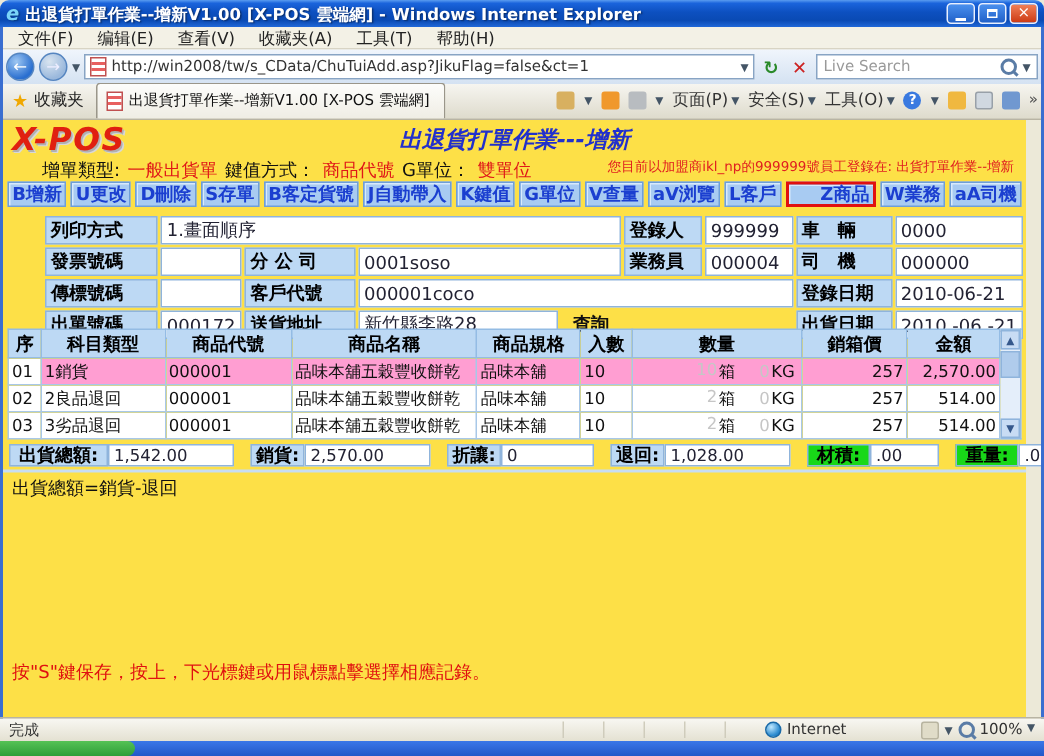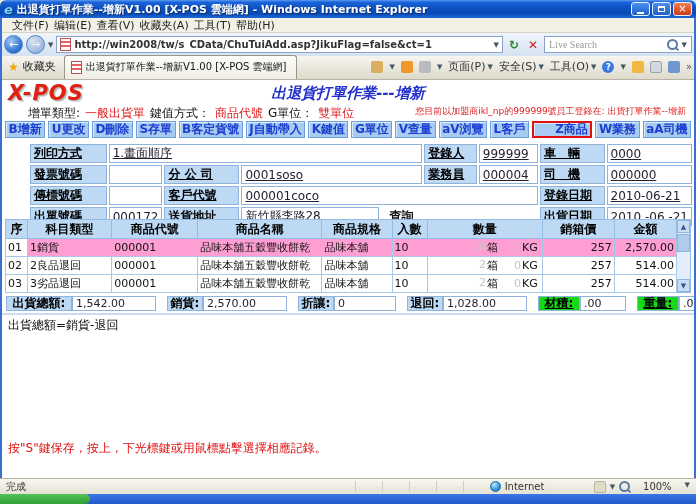--- a/index.html
+++ b/index.html
@@ -18,72 +18,72 @@
   .title-text { color:#fff; font-weight:bold; font-size:11px; text-shadow:1px 1px 1px #0a3070; flex:1; white-space:nowrap; overflow:hidden; }
   .winbtns { display:flex; gap:2px; }
   .wbtn { width:19px; height:14px; border-radius:3px; border:1px solid #e8f0ff; display:flex; align-items:center; justify-content:center;
     color:#fff; font-size:10px; line-height:10px; background:linear-gradient(#4a90ee,#2060c8); box-sizing:border-box; }
   .wbtn.close { background:linear-gradient(#f08058,#cc3a14); }
   .minglyph { width:7px; height:2px; background:#fff; margin-top:7px; }
   .maxglyph { width:7px; height:6px; border:1px solid #fff; border-top-width:2px; box-sizing:border-box; }
 
   
   .menubar { position:absolute; top:18px; left:0; right:0; height:15px; background:#f3f1e6; border-bottom:1px solid #d8d4c4;
-    display:flex; align-items:center; gap:5px; padding-left:12px; font-size:11px; color:#222; box-sizing:border-box; z-index:5; }
+    display:flex; align-items:center; gap:16px; padding-left:12px; font-size:11px; color:#222; box-sizing:border-box; z-index:5; }
   .menu-item { white-space:nowrap; }
 
   
   .addrbar { position:absolute; top:33px; left:0; right:0; height:23px; background:linear-gradient(#f0f5fc,#d4e2f2);
     display:flex; align-items:center; padding:0 4px; gap:3px; box-sizing:border-box; z-index:5; }
   .navbtn { width:19px; height:19px; border-radius:50%; border:1px solid #5585c0; color:#fff; font-size:11px; line-height:11px;
     display:flex; align-items:center; justify-content:center; background:radial-gradient(circle at 35% 30%,#9ec7f2,#2a6fd0 70%); box-sizing:border-box; }
   .navbtn.fwd { background:radial-gradient(circle at 35% 30%,#d8e4f0,#9ab8dc 70%); color:#eef; }
-  .urlbox { flex:1; height:17px; background:#fff; border:1px solid #88a4c4; display:flex; align-items:center; padding:0 3px; gap:3px; font-size:10px; color:#333; box-sizing:border-box;font-weight:bold; }
+  .urlbox { flex:1; height:17px; background:#fff; border:1px solid #88a4c4; display:flex; align-items:center; padding:0 3px; gap:3px; font-size:10px; color:#333; box-sizing:border-box; }
   .page-ico { width:9px; height:11px; border:1px solid #c05050; background:linear-gradient(#fff 0 2px,#e86060 2px 4px,#fff 4px 6px,#e86060 6px 8px,#fff 8px); flex:none; }
   .url-text { flex:1; white-space:nowrap; overflow:hidden; }
   .dd { font-size:7px; color:#456; }
   .smallbtn { width:16px; height:17px; display:flex; align-items:center; justify-content:center; font-size:12px; }
   .refresh { color:#2a8a2a; font-weight:bold; }
   .stop { color:#cc2222; font-weight:bold; }
   .searchbox { width:148px; height:17px; background:#fff; border:1px solid #88a4c4; display:flex; align-items:center; padding:0 4px; gap:4px; font-size:10px; box-sizing:border-box; }
-  .search-text { color:#999; flex:1; white-space:nowrap; overflow:hidden;font-family:Liberation Serif, serif; }
+  .search-text { color:#999; flex:1; white-space:nowrap; overflow:hidden; }
   .mag { width:7px; height:7px; border:2px solid #5a7ca6; border-radius:50%; position:relative; flex:none; }
   .mag::after { content:""; position:absolute; width:4px; height:2px; background:#5a7ca6; transform:rotate(45deg); right:-3px; bottom:-2px; }
 
   
   .tabbar { position:absolute; top:56px; left:0; right:0; height:24px; background:linear-gradient(#f6f5f0,#dedbcc);
     border-bottom:1px solid #b8b4a4; display:flex; align-items:flex-end; padding:0 4px; box-sizing:border-box; z-index:5; }
   .favbtn { display:flex; align-items:center; gap:4px; font-size:11px; color:#222; padding:3px 8px 5px 4px; }
   .star { color:#f0a800; font-size:12px; line-height:12px; }
   .tab { display:flex; align-items:center; gap:4px; background:linear-gradient(#fdfdfb,#efede4); border:1px solid #9a968a; border-bottom:none;
     border-radius:3px 3px 0 0; font-size:10px; color:#111; padding:4px 10px 5px 6px; max-width:250px; }
   .tab-title { white-space:nowrap; overflow:hidden; }
   .cmdicons { margin-left:auto; display:flex; align-items:center; gap:6px; font-size:11px; color:#333; padding-bottom:5px; }
   .ci { width:12px; height:12px; border-radius:2px; flex:none; }
   .cmd-txt { display:flex; align-items:center; gap:2px; white-space:nowrap; }
   .helpico { width:12px; height:12px; border-radius:50%; background:#3a7ae0; color:#fff; font-size:9px; line-height:12px; text-align:center; font-weight:bold; }
   .chev { font-size:10px; color:#555; }
 
   
-  .content { position:absolute; top:80px; left:2px; right:2px; height:398px; background:#ffffff; }
+  .content { position:absolute; top:80px; left:2px; right:12px; height:398px; background:#fde047; }
   .xpos { position:absolute; left:6px; top:1px; font-size:21px; font-weight:bold; font-style:italic; color:#e02010;
     letter-spacing:1px; text-shadow:1px 1px 0 #b0b0b0, 2px 2px 0 #d8d8d8; }
   .ptitle { position:absolute; left:0; right:0; top:4px; text-align:center; font-size:15px; font-weight:bold; font-style:italic; color:#2230cc; }
   .page-meta { position:absolute; top:25px; left:0; right:0; height:15px; display:flex; }
   .meta-left { margin-left:26px; display:flex; gap:5px; white-space:nowrap; font-size:12px; color:#111; }
   .meta-val { color:#e01818; }
   .meta-right { margin-left:auto; margin-right:8px; color:#e02020; font-size:9px; white-space:nowrap; }
 
   .btnrow { position:absolute; top:41px; left:3px; right:3px; height:17px; display:flex; gap:3px; }
   .pbtn { flex:auto; background:#a8cbf2; border:1px solid #6e9ed8; box-shadow:inset 1px 1px 0 #d8eafc;
     color:#1b3fd0; font-weight:bold; font-size:12px; text-align:center; line-height:15px; white-space:nowrap; padding:0 2px; box-sizing:border-box; }
   .pbtn.hl { border:2px solid #e01010; line-height:13px;padding-left:21px; }
 
   .form { position:absolute; top:62px; left:26px; border-collapse:separate; border-spacing:2px; table-layout:fixed; }
-  .form td { height:15px; font-size:12px; box-sizing:border-box;text-decoration:underline; }
+  .form td { height:15px; font-size:12px; box-sizing:border-box; }
   .fl { background:#bdd9f4; border:1px solid #8fb4dc; font-weight:bold; color:#000; padding:0 3px; white-space:nowrap; overflow:hidden; }
   .fv { background:#fff; border:1px solid #8fb4dc; padding:0 3px; color:#223; font-size:11px; white-space:nowrap; overflow:hidden; }
   .query { text-align:center; font-weight:bold; color:#111; }
   .blank { }
 
   .items { position:absolute; top:139px; left:3px; right:3px; height:74px; display:flex; }
   .grid { border-collapse:collapse; table-layout:fixed; flex:1; }
   .grid th { background:#bdd9f4; border:1px solid #94bce4; font-size:12px; font-weight:bold; color:#000; height:17px; padding:0; white-space:nowrap; overflow:hidden; }
   .grid td { border:1px solid #a8c8e8; font-size:11px; height:16px; padding:0 2px; white-space:nowrap; overflow:hidden; background:#fff; color:#111; }
   tr.sel td { background:#ff9ed2; }
@@ -96,38 +96,38 @@
   .qk { margin-left:16px; }
   .g { color:#c6c6c6; }
 
   .vscroll { width:14px; display:flex; flex-direction:column; background:#e4eefa; border:1px solid #94bce4; border-left:none; box-sizing:border-box; }
   .sbtn { height:13px; background:#c8dcf4; border:1px solid #8fb4dc; font-size:7px; color:#35588c; display:flex; align-items:center; justify-content:center; box-sizing:border-box; }
   .sthumb { height:18px; background:#b0ccec; border:1px solid #8fb4dc; margin:1px 0; box-sizing:border-box; }
   .sbtn.down { margin-top:auto; }
 
   .totals { position:absolute; top:215px; left:4px; right:3px; height:16px; display:flex; align-items:center; }
   .tlabel { background:#bdd9f4; border:1px solid #8fb4dc; font-size:12px; font-weight:bold; color:#000; height:15px; line-height:13px; padding:0 2px; white-space:nowrap; text-align:center; box-sizing:border-box; flex:none; }
-  .tlabel.green { background:#18d818;text-decoration:underline; }
+  .tlabel.green { background:#18d818; }
   .tfield { background:#fff; border:1px solid #8fb4dc; font-size:11px; color:#223; height:15px; line-height:13px; padding:0 3px; white-space:nowrap; overflow:hidden; box-sizing:border-box; flex:none; }
   .gap { margin-left:11px; }
   .w66{width:66px}.w36{width:36px}.w42{width:42px}.w84{width:84px}.w62{width:62px}.w46{width:46px}
 
   .hr { position:absolute; top:233px; left:0; right:0; height:2px; background:#c8ddf2; }
   .formula { position:absolute; top:237px; left:6px; font-size:12px; color:#111; }
   .instruction { position:absolute; top:360px; left:6px; font-size:12px; color:#e01010; }
 
   
   .statusbar { position:absolute; top:478px; left:0; right:0; height:16px; background:linear-gradient(#f8f7f2,#e4e1d2);
     border-top:1px solid #b8b4a4; display:flex; align-items:center; font-size:10px; color:#333; padding:0 6px; gap:4px; box-sizing:border-box; z-index:7; }
   .sb-spacer { flex:1; }
   .sb-pane { width:22px; height:11px; border-left:1px solid #cfccbc; }
   .globe { width:11px; height:11px; border-radius:50%; background:radial-gradient(circle at 35% 30%,#bfe8ff,#2e8cd0 65%,#1a6aa8); border:1px solid #1a6aa8; box-sizing:border-box; flex:none; }
   .sb-zone { display:flex; align-items:center; gap:4px; width:100px; }
   .sb-ico { width:12px; height:12px; background:#e0dcc8; border:1px solid #b8b4a0; border-radius:2px; box-sizing:border-box; }
-  .sb-zoom { display:flex; align-items:flex-start; gap:13px; }
+  .sb-zoom { display:flex; align-items:flex-start; gap:3px; }
 
   
   .taskbar { position:absolute; left:0; right:0; bottom:0; height:10px; background:linear-gradient(#3a77e8,#2258c8); z-index:8; }
   .startbtn { width:90px; height:10px; background:linear-gradient(#55c255,#2e9e38); border-radius:0 6px 6px 0; }
 </style>
 </head>
 <body>
 
 <div class="screen">
   <div class="edge l"></div>

